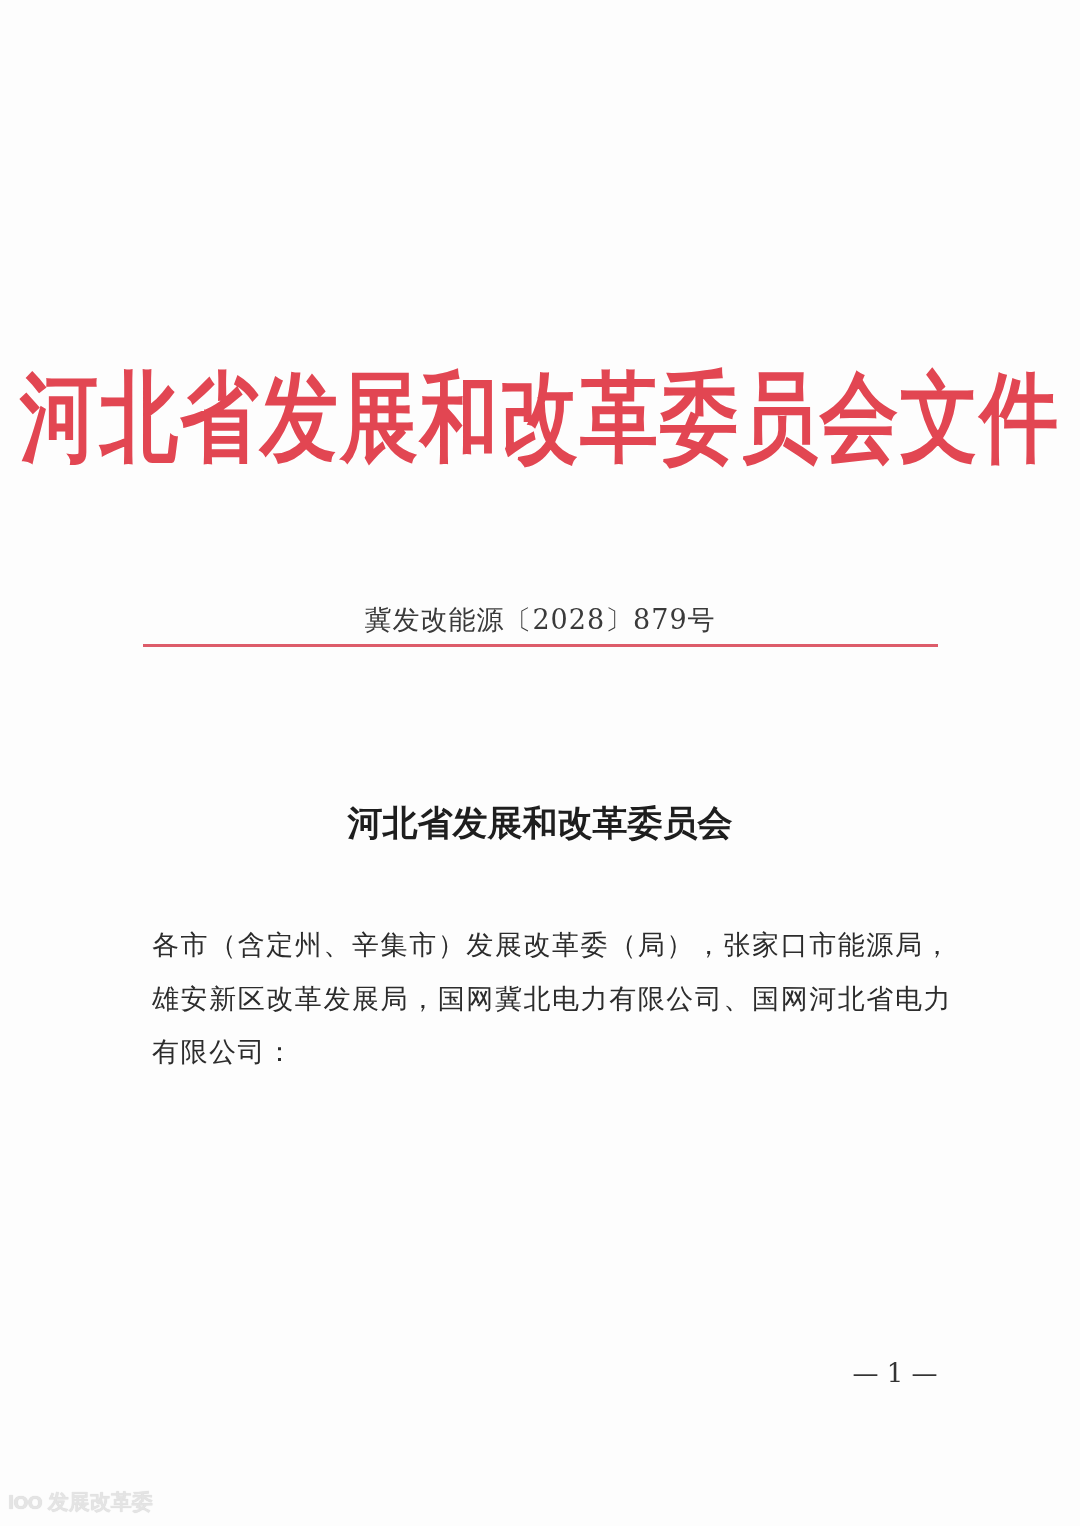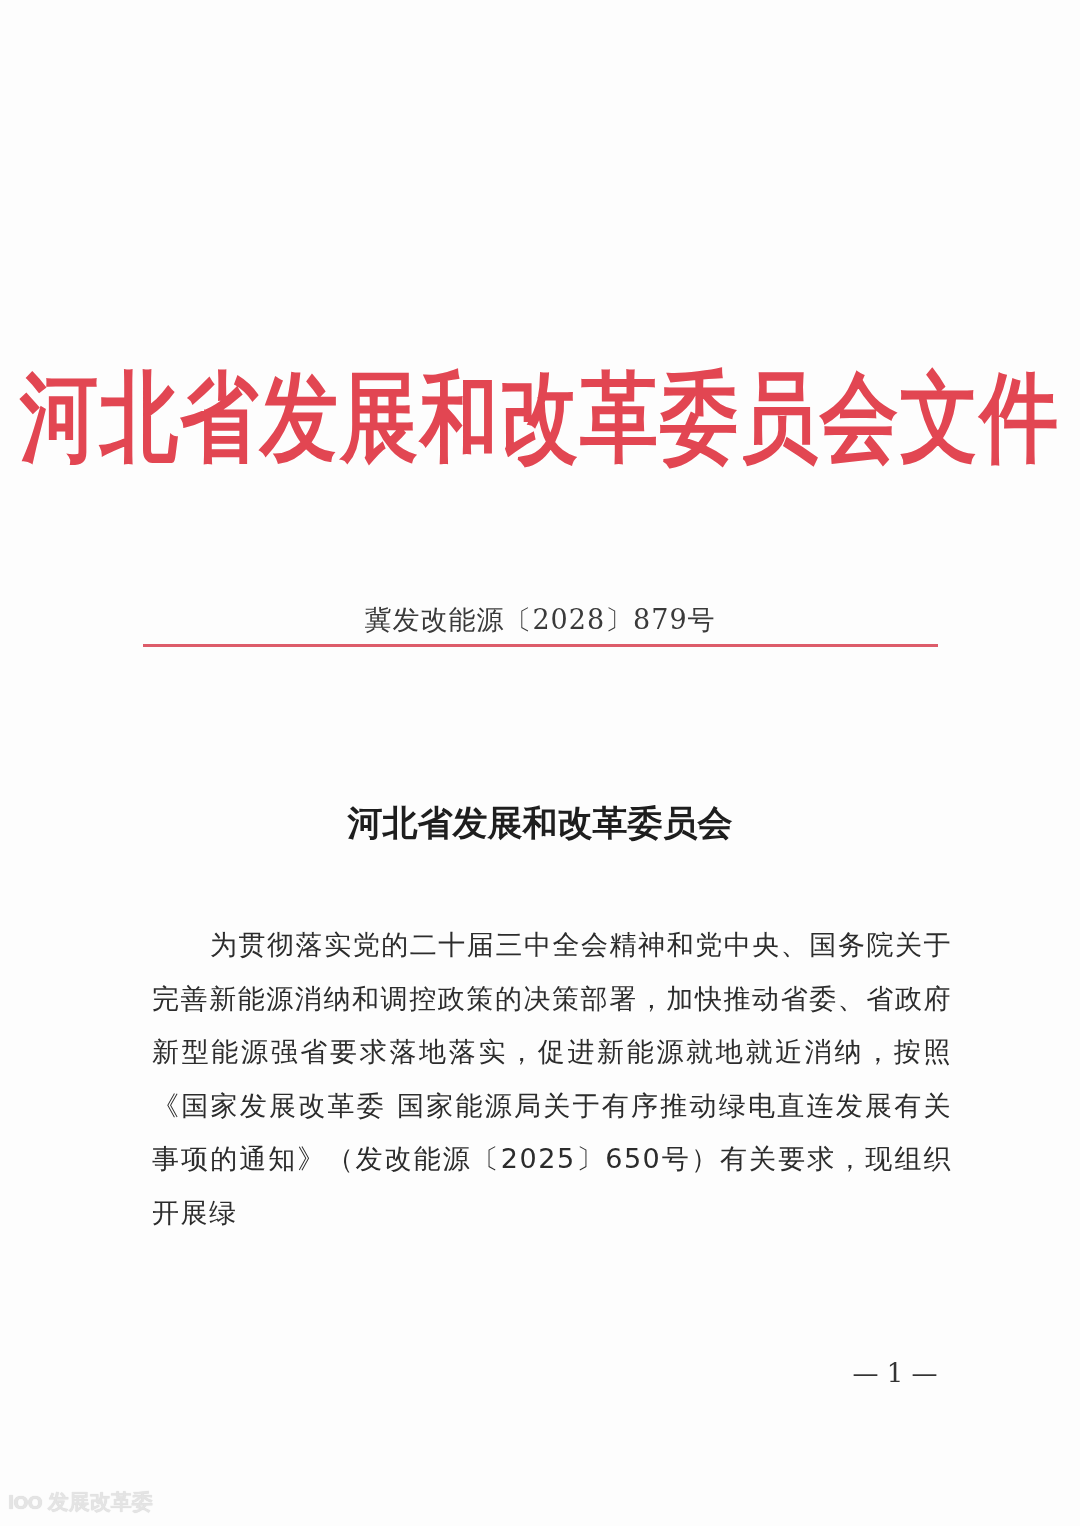--- a/index.html
+++ b/index.html
@@ -127,21 +127,21 @@
 
   <div class="doc-number">冀发改能源〔2028〕879号</div>
 
   <div class="red-rule"></div>
 
   <div class="title">
     <div>河北省发展和改革委员会</div>
   </div>
 
   <div class="body-text">
-    <p class="indent">为贯彻落实党的二十届三中全会精神和党中央、国务院关于完善新能源消纳和调控政策的决策部署，加快推动省委、省政府新型能源强省要求落地落实，促进新能源就地就近消纳，按照《国家发展改革委 国家能源局关于有序推动绿电直连发展有关事项的通知》（发改能源〔2025〕650号）有关要求，现组织开展绿</p>
+    <p>各市（含定州、辛集市）发展改革委（局），张家口市能源局，雄安新区改革发展局，国网冀北电力有限公司、国网河北省电力有限公司：</p>
   </div>
 
   <div class="page-number">— 1 —</div>
 
   <div class="watermark">
     <span class="logo">lOO</span>
     <span>发展改革委</span>
   </div>
 
 </div>

